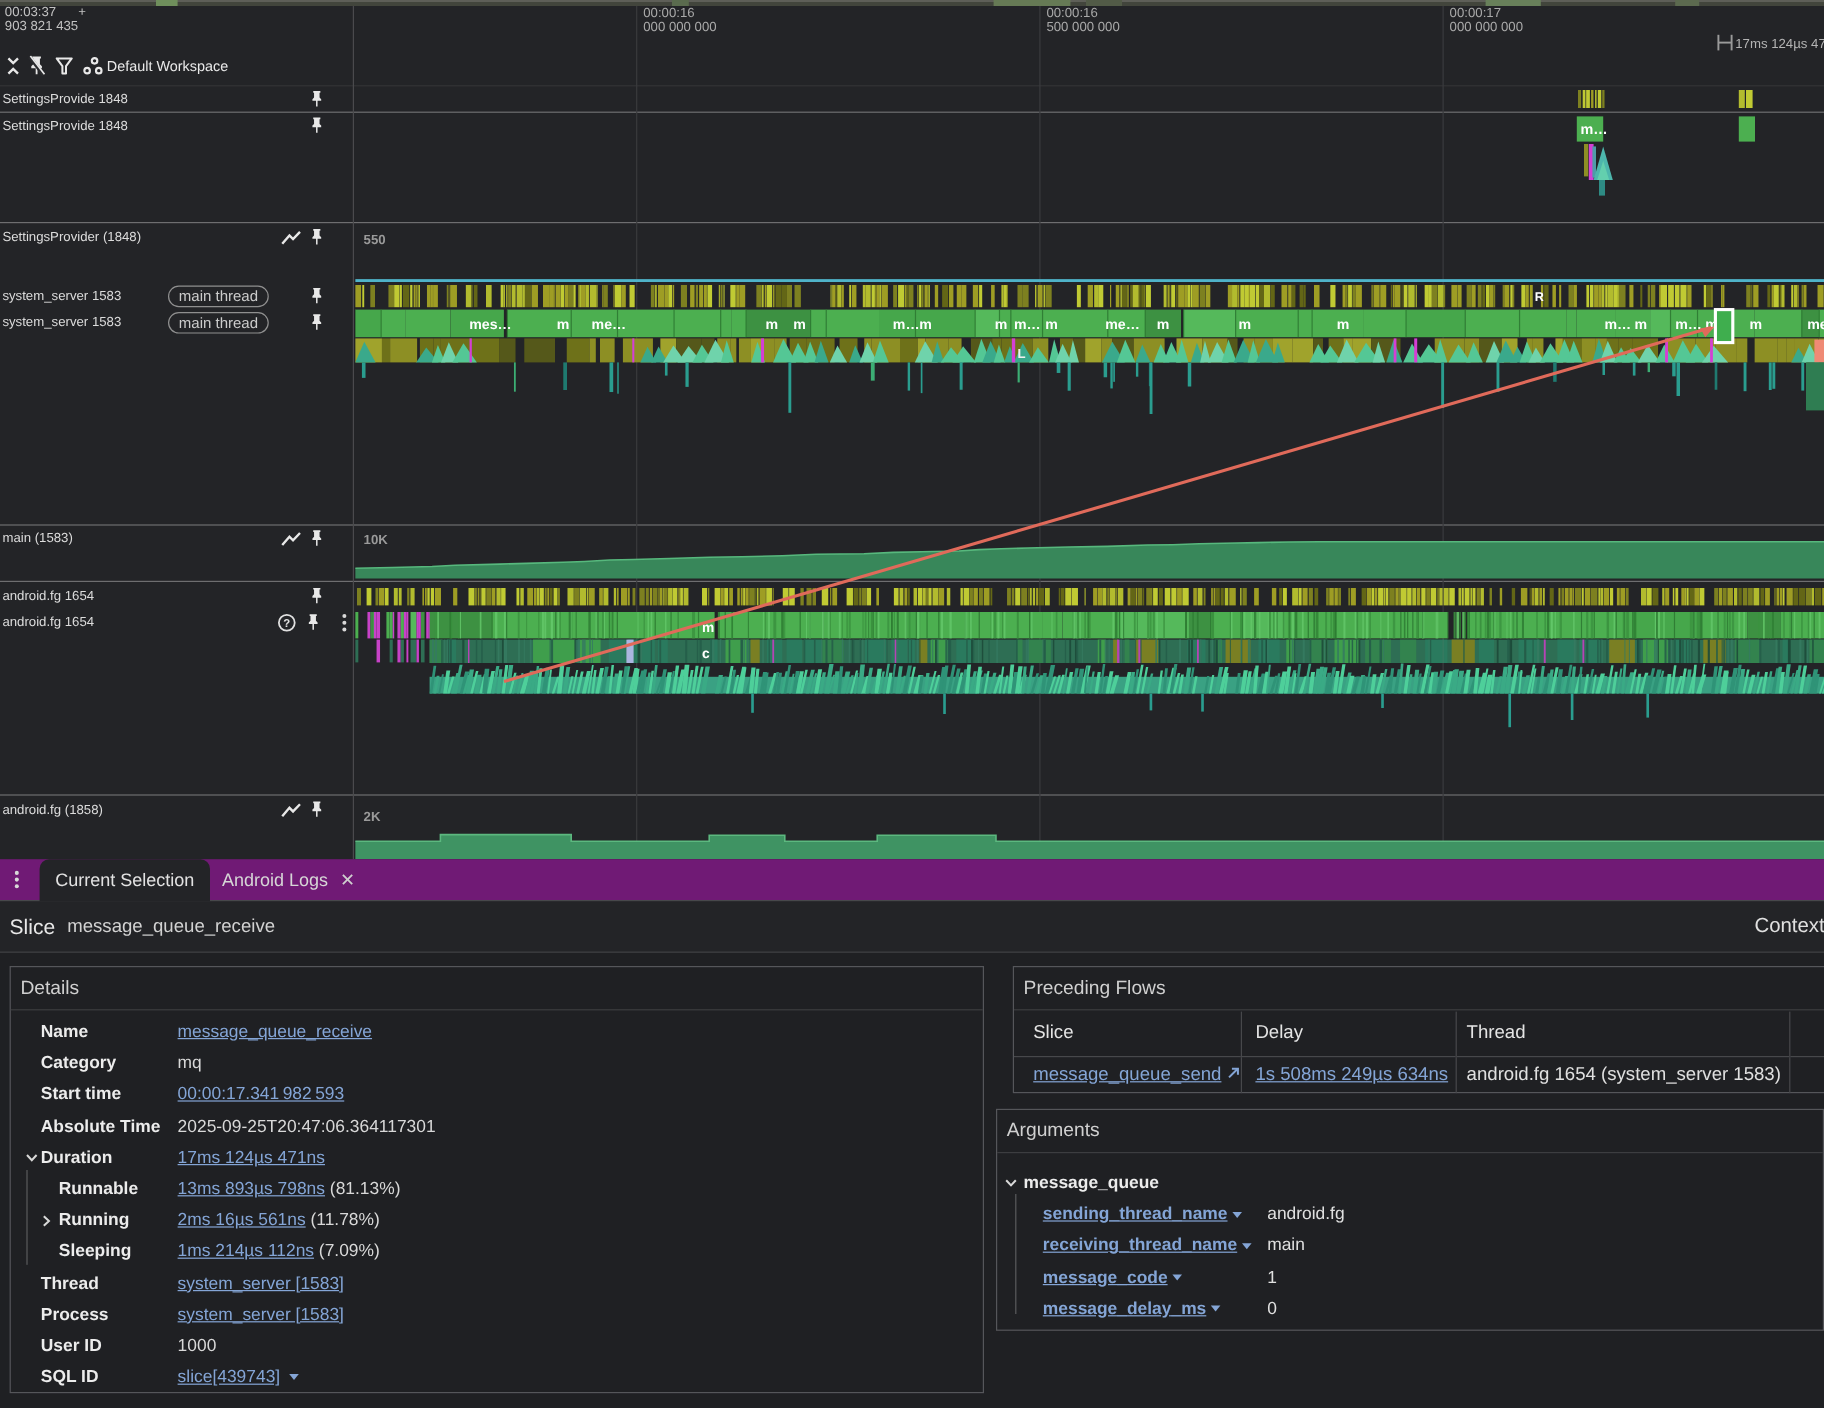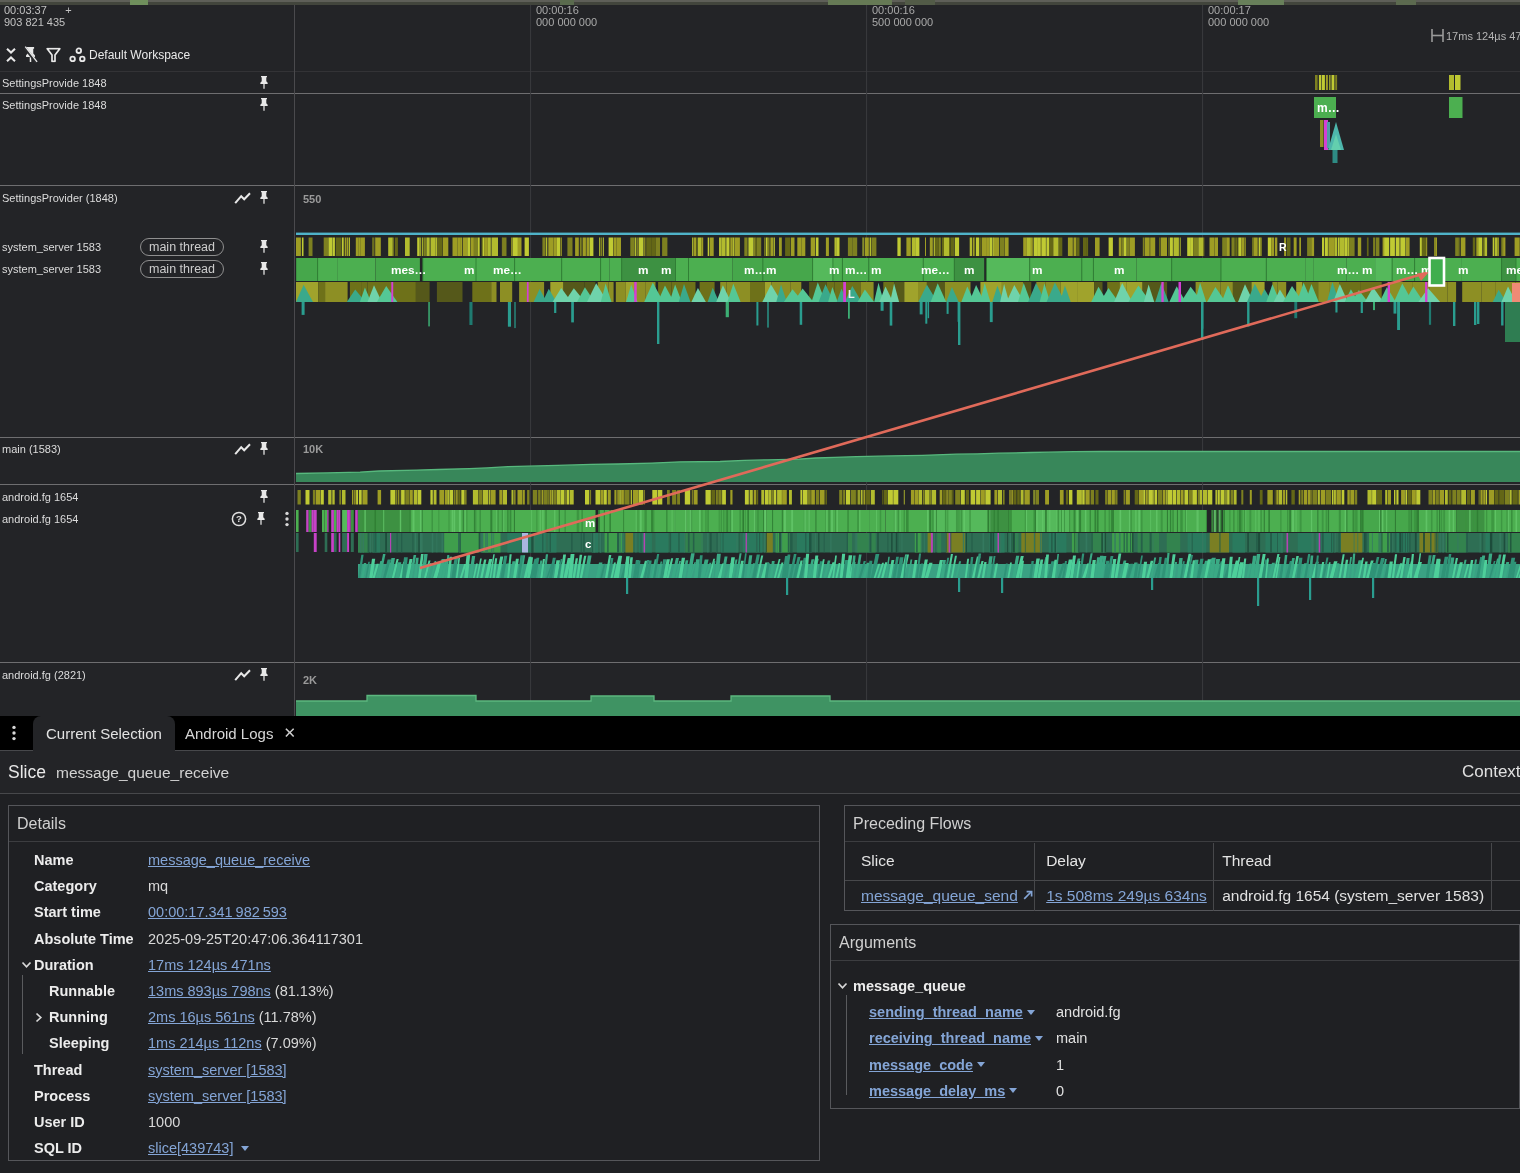--- a/index.html
+++ b/index.html
@@ -17,21 +17,21 @@
 .toolrow { position:absolute; left:0; top:45px; height:20px; width:295px; }
 .toolrow .ti { position:absolute; top:50%; transform:translateY(-50%); line-height:0; }
 .wsname { position:absolute; left:89px; top:50%; transform:translateY(-50%); font-size:12px; color:#e9e9e9; white-space:nowrap; }
 
 .trow { position:absolute; left:0; width:295px; overflow:hidden; }
 .tlabel { position:absolute; left:2px; top:50%; transform:translateY(-50%); font-size:11px; color:#dcdcdc; white-space:nowrap; }
 .chip { position:absolute; left:140px; top:50%; transform:translateY(-50%); font-size:12.5px; color:#cccccc;
   border:1px solid #8f8f8f; border-radius:10px; padding:0.5px 8px 1.5px; }
 .ic { position:absolute; top:50%; transform:translateY(-50%); line-height:0; }
 
-#tabbar { position:absolute; top:716px; left:0; width:1520px; height:34px; background:#000000;text-align:center; }
+#tabbar { position:absolute; top:716px; left:0; width:1520px; height:34px; background:#701a75;text-align:center; }
 #tabdots { position:absolute; left:12px; top:9px; }
 .tab-active { position:absolute; left:33px; top:0; height:35px; background:#232427; border-radius:8px 8px 0 0;
   padding:0 13px; display:flex; align-items:center; font-size:15px; color:#e2e2e2; z-index:2; }
 .tab { position:absolute; left:171px; top:0; height:34px; padding:0 14px; display:flex; align-items:center;
   font-size:15px; color:#d6d6d6; gap:10px; }
 .tabx { font-size:15px; color:#cfcfcf; }
 
 #slicehdr { position:absolute; top:750px; left:0; width:1520px; height:43px; background:#232427; }
 #slicehdr .t1 { position:absolute; left:8px; top:11px; font-size:17.5px; color:#e8e8e8; }
 #slicehdr .t2 { position:absolute; left:56px; top:13px; font-size:15.5px; color:#d2d2d2; }
@@ -1925,21 +1925,21 @@
       <span class="ic" style="right:27px"><svg width="14" height="16" viewBox="0 0 24 28">
           <path fill="#e8e8e8" d="M16 11V4h1.2V1.6H6.8V4H8v7l-2.4 2.4v2.4h5.3V24h2.2v-8.2h5.3v-2.4L16 11z"></path>
         </svg></span>
       <span class="ic" style="right:6px"><svg width="4" height="16" viewBox="0 0 4 16">
           <circle cx="2" cy="2.4" r="1.7" fill="#d8d8d8"></circle>
           <circle cx="2" cy="8" r="1.7" fill="#d8d8d8"></circle>
           <circle cx="2" cy="13.6" r="1.7" fill="#d8d8d8"></circle>
         </svg></span>
     </div>
     <div class="trow" style="top:664px;height:22px">
-      <span class="tlabel">android.fg (2821)</span>
+      <span class="tlabel">android.fg (1858)</span>
       <span class="ic" style="right:44px"><svg width="17" height="14" viewBox="0 0 17 14">
           <polyline points="1.2,12.2 7.2,5.2 10.2,8.2 16,2.2" fill="none" stroke="#e8e8e8" stroke-width="2"></polyline>
         </svg></span>
       <span class="ic" style="right:24px"><svg width="14" height="16" viewBox="0 0 24 28">
           <path fill="#e8e8e8" d="M16 11V4h1.2V1.6H6.8V4H8v7l-2.4 2.4v2.4h5.3V24h2.2v-8.2h5.3v-2.4L16 11z"></path>
         </svg></span>
     </div>
 
   <div id="tabbar">
     <span id="tabdots"><svg width="4" height="16" viewBox="0 0 4 16">

